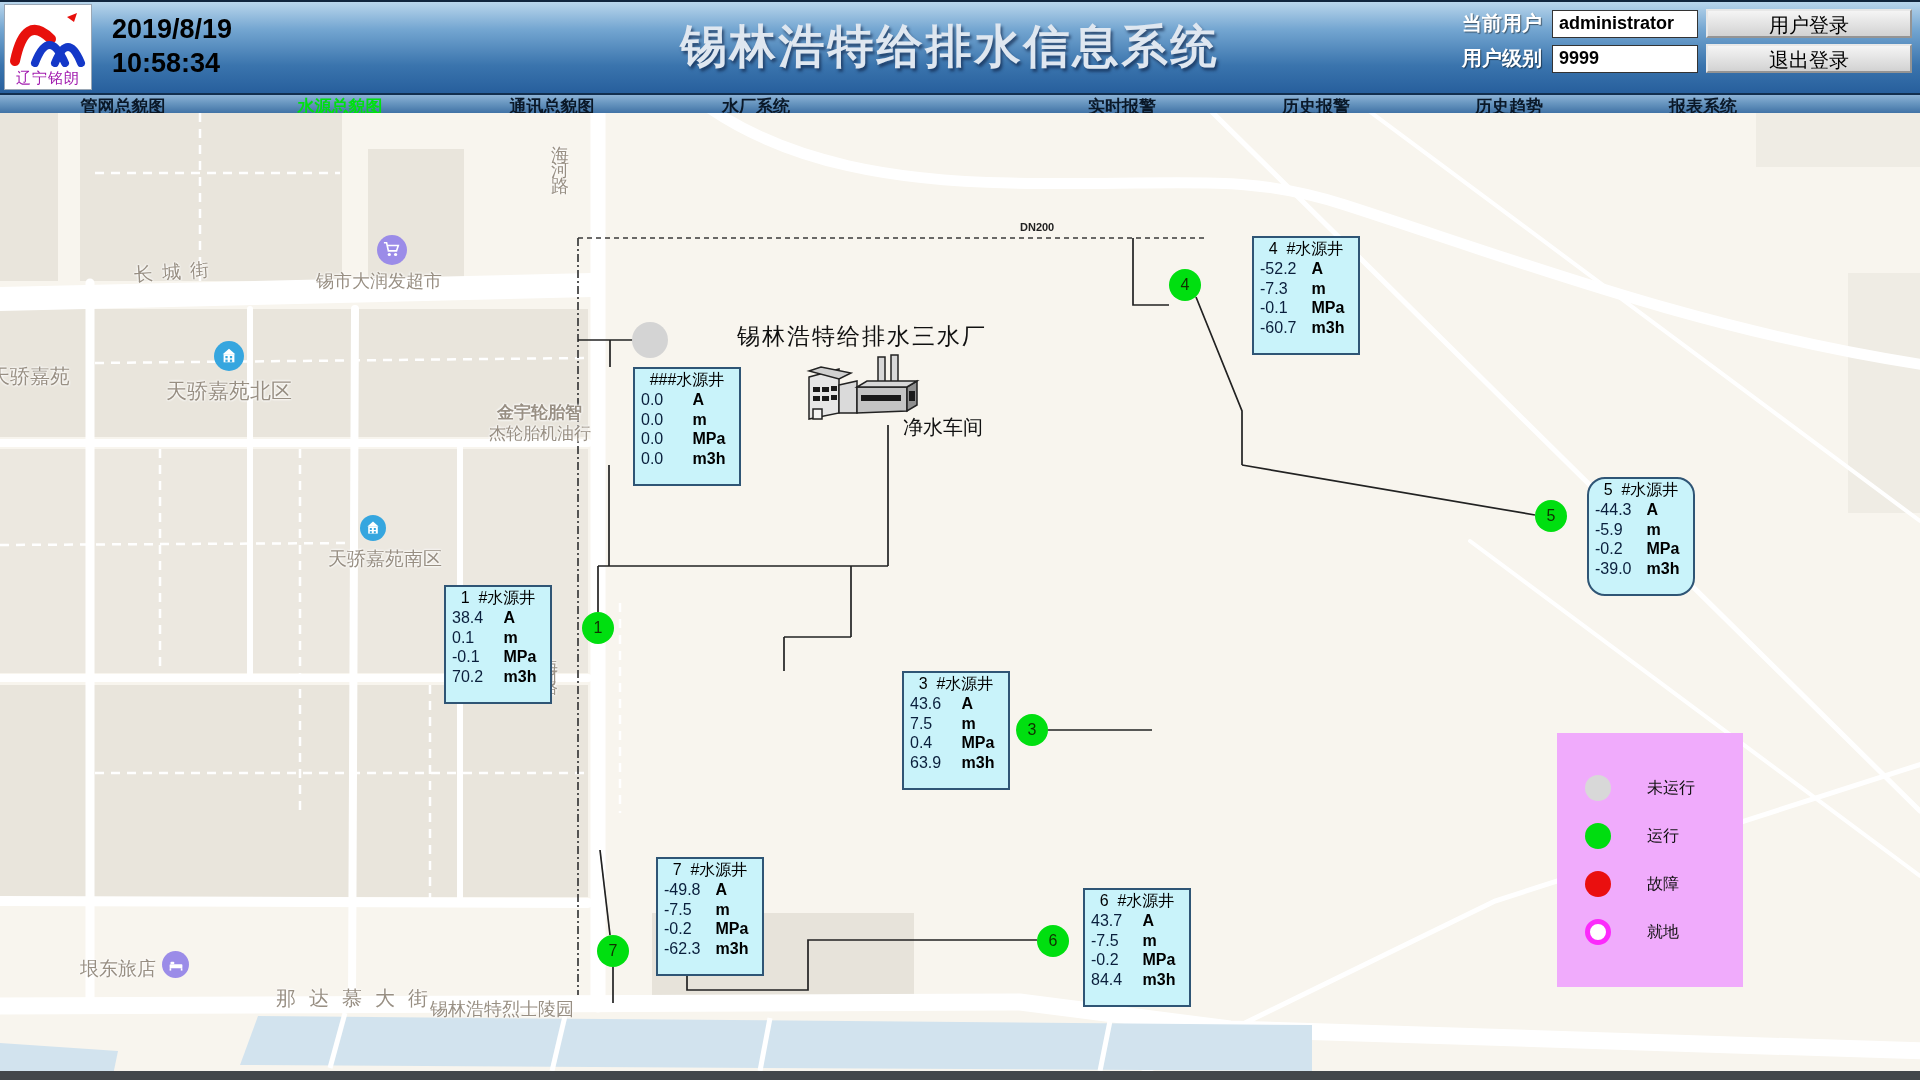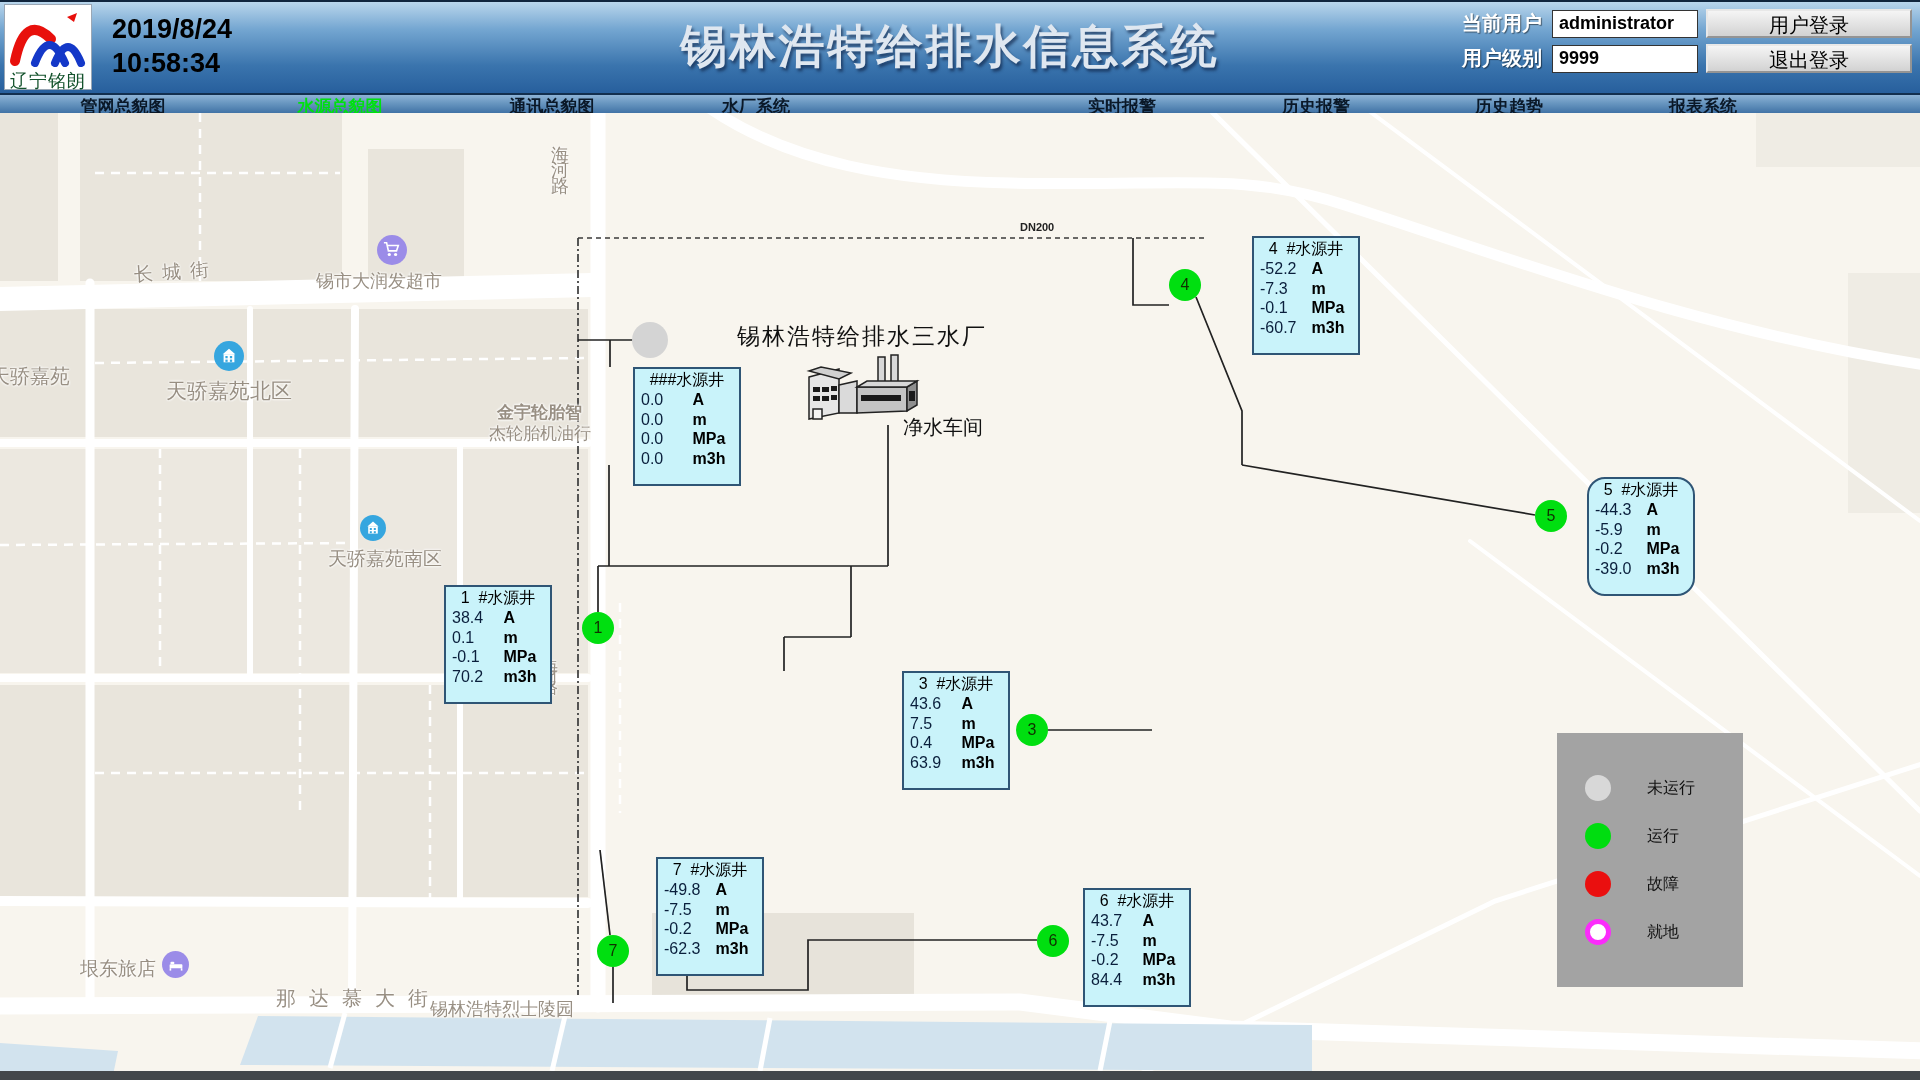--- a/index.html
+++ b/index.html
@@ -5,21 +5,21 @@
   html,body{margin:0;padding:0;background:#000;}
   #stage{position:relative;width:1920px;height:1080px;overflow:hidden;
          font-family:"Liberation Sans",sans-serif;background:#f8f5ee;}
 
   
   .header{position:absolute;left:0;top:0;width:1920px;height:93px;
     background:linear-gradient(#b9d6ec 0%,#74a6d1 30%,#3a74ad 70%,#275f9d 100%);
     border-top:2px solid #10253d;box-sizing:border-box;}
   .logo{position:absolute;left:4px;top:2px;width:88px;height:86px;background:#fff;
     border:1px solid #9aa7b5;box-sizing:border-box;text-align:center;}
-  .logo-text{font-size:18px;color:#14532d;margin-top:-2px;letter-spacing:1px;}
+  .logo-text{font-size:15px;color:#a21caf;margin-top:-2px;letter-spacing:1px;}
   .datetime{position:absolute;left:112px;top:10px;color:#000;font-weight:bold;
     font-size:27px;line-height:34px;}
   .app-title{position:absolute;left:950px;top:14px;transform:translateX(-50%);
     font-size:46px;font-weight:bold;color:#dfe7f0;letter-spacing:3px;white-space:nowrap;
     text-shadow:2px 3px 3px rgba(15,35,70,.65);}
   .user-panel{position:absolute;right:8px;top:6px;width:450px;}
   .user-row{display:flex;align-items:center;height:31px;margin-bottom:4px;}
   .user-label{color:#fff;font-weight:bold;font-size:20px;width:92px;
     text-shadow:1px 1px 1px rgba(0,0,0,.5);}
   .user-input{width:132px;height:26px;border:1px solid #333;background:#fff;
@@ -64,21 +64,21 @@
 
   
   .wc{position:absolute;width:32px;height:32px;border-radius:50%;
     display:flex;align-items:center;justify-content:center;
     font-size:16px;color:#103000;cursor:pointer;}
   .wc.run{background:#00df10;}
   .wc.idle{background:#d4d4d4;width:36px;height:36px;}
 
   
   .legend{position:absolute;left:1557px;top:620px;width:186px;height:254px;
-    background:#a3a3a3;display:flex;flex-direction:column;
+    background:#f0abfc;display:flex;flex-direction:column;
     justify-content:center;gap:22px;padding-left:28px;box-sizing:border-box;}
   .legend-row{display:flex;align-items:center;gap:36px;}
   .ldot{width:26px;height:26px;border-radius:50%;flex:0 0 auto;}
   .ldot.idle{background:#d8d8d8;}
   .ldot.run{background:#00dd10;}
   .ldot.fault{background:#ea0f0f;}
   .ldot.local{background:#fff;border:5px solid #fb2bfb;box-sizing:border-box;}
   .ltext{font-size:16px;color:#111;}
 
   .bottom-bar{position:absolute;left:0;top:1071px;width:1920px;height:9px;background:#43474b;}
@@ -92,21 +92,21 @@
     <div class="logo">
       <svg width="86" height="62" viewBox="0 0 86 62">
         <path d="M10,56 Q20,8 46,34" stroke="#e8100c" stroke-width="10" fill="none" stroke-linecap="round"></path>
         <path d="M30,58 Q44,22 60,58" stroke="#1438c8" stroke-width="8" fill="none" stroke-linecap="round"></path>
         <path d="M50,58 Q63,26 76,58" stroke="#1438c8" stroke-width="8" fill="none" stroke-linecap="round"></path>
         <path d="M62,12 l10,-4 l-3,9 z" fill="#e8100c"></path>
       </svg>
       <div class="logo-text">辽宁铭朗</div>
     </div>
     <div class="datetime">
-      <div>2019/8/24</div>
+      <div>2019/8/19</div>
       <div>10:58:34</div>
     </div>
     <div class="app-title">锡林浩特给排水信息系统</div>
     <div class="user-panel">
       <div class="user-row">
         <span class="user-label">当前用户</span>
         <input class="user-input" type="text" value="administrator" style="">
         <button class="hbtn">用户登录</button>
       </div>
       <div class="user-row">

